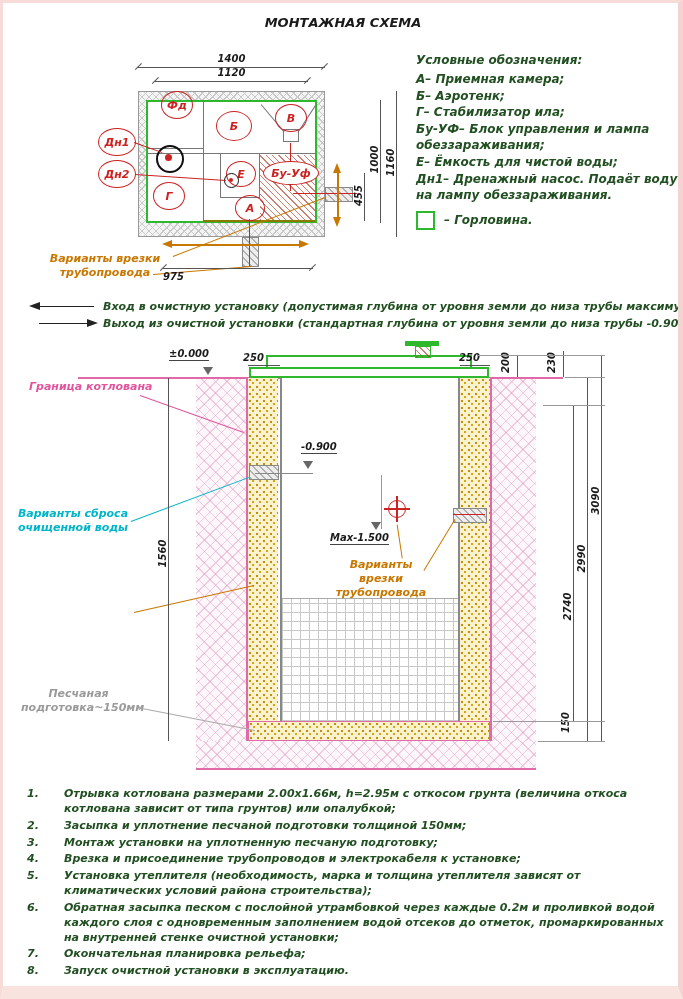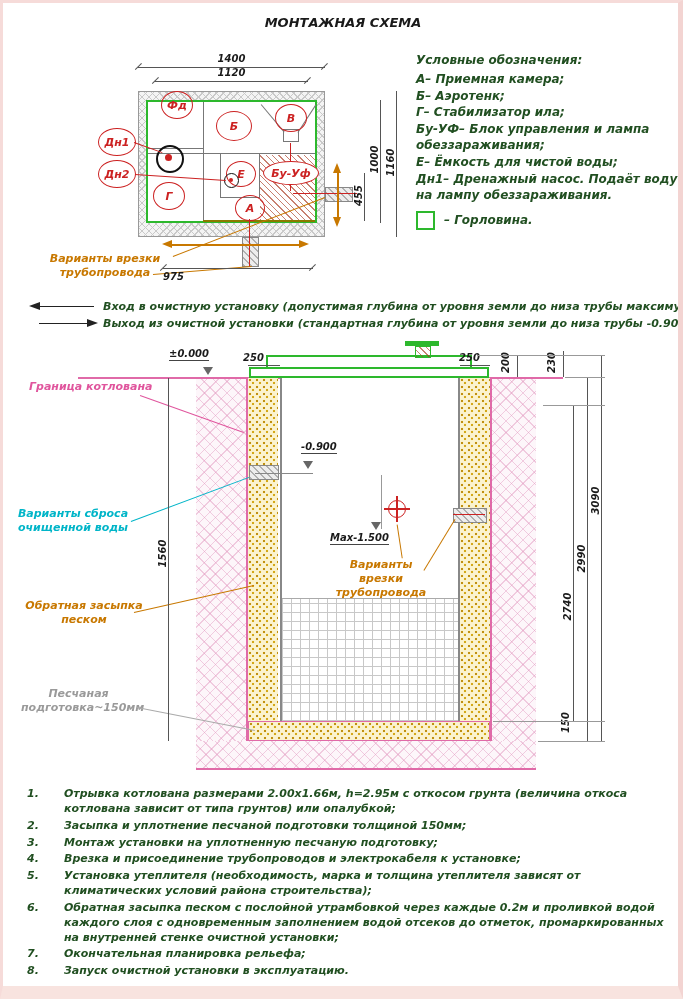--- a/index.html
+++ b/index.html
@@ -196,21 +196,20 @@
   <div class="trid" style="left:200px;top:364px"></div>
   <div class="dimtxt" style="left:298px;top:438px;border-bottom:1px solid #444;padding-bottom:1px">-0.900</div>
   <div class="trid" style="left:300px;top:458px"></div>
   <div class="dimtxt" style="left:327px;top:529px;border-bottom:1px solid #444;padding-bottom:1px">Max-1.500</div>
   <div class="trid" style="left:368px;top:519px"></div>
 
   <div class="lbl nw" style="left:26px;top:377px;color:#e0559d">Граница котлована</div>
   <div class="ld" style="left:137px;top:392px;width:110px;background:#e0559d;transform:rotate(19.6deg)"></div>
   <div class="lbl" style="left:14px;top:504px;width:112px;text-align:center;color:#00b5c8">Варианты сброса очищенной воды</div>
   <div class="ld" style="left:128px;top:518px;width:126px;background:#00b5c8;transform:rotate(-20.5deg)"></div>
-  <div class="lbl" style="left:22px;top:596px;width:118px;text-align:center;color:#c87800">Обратная засыпка песком</div>
   <div class="ld" style="left:131px;top:609px;width:123px;background:#c87800;transform:rotate(-12.7deg)"></div>
   <div class="lbl" style="left:18px;top:684px;width:115px;text-align:center;color:#9a9a9a">Песчаная подготовка~150мм</div>
   <div class="ld" style="left:134px;top:704px;width:120px;background:#aaa;transform:rotate(11deg)"></div>
   <div class="lbl" style="left:330px;top:555px;width:96px;text-align:center;color:#c87800">Варианты врезки трубопровода</div>
   <div class="ld" style="left:394px;top:521px;width:34px;background:#c87800;transform:rotate(81.4deg)"></div>
   <div class="ld" style="left:421px;top:567px;width:60px;background:#c87800;transform:rotate(-58.7deg)"></div>
 
   <div class="ln" style="left:245px;top:362px;width:32px;height:1.2px"></div>
   <div class="dimtxt" style="left:240px;top:349px">250</div>
   <div class="ln" style="left:457px;top:362px;width:30px;height:1.2px"></div>

